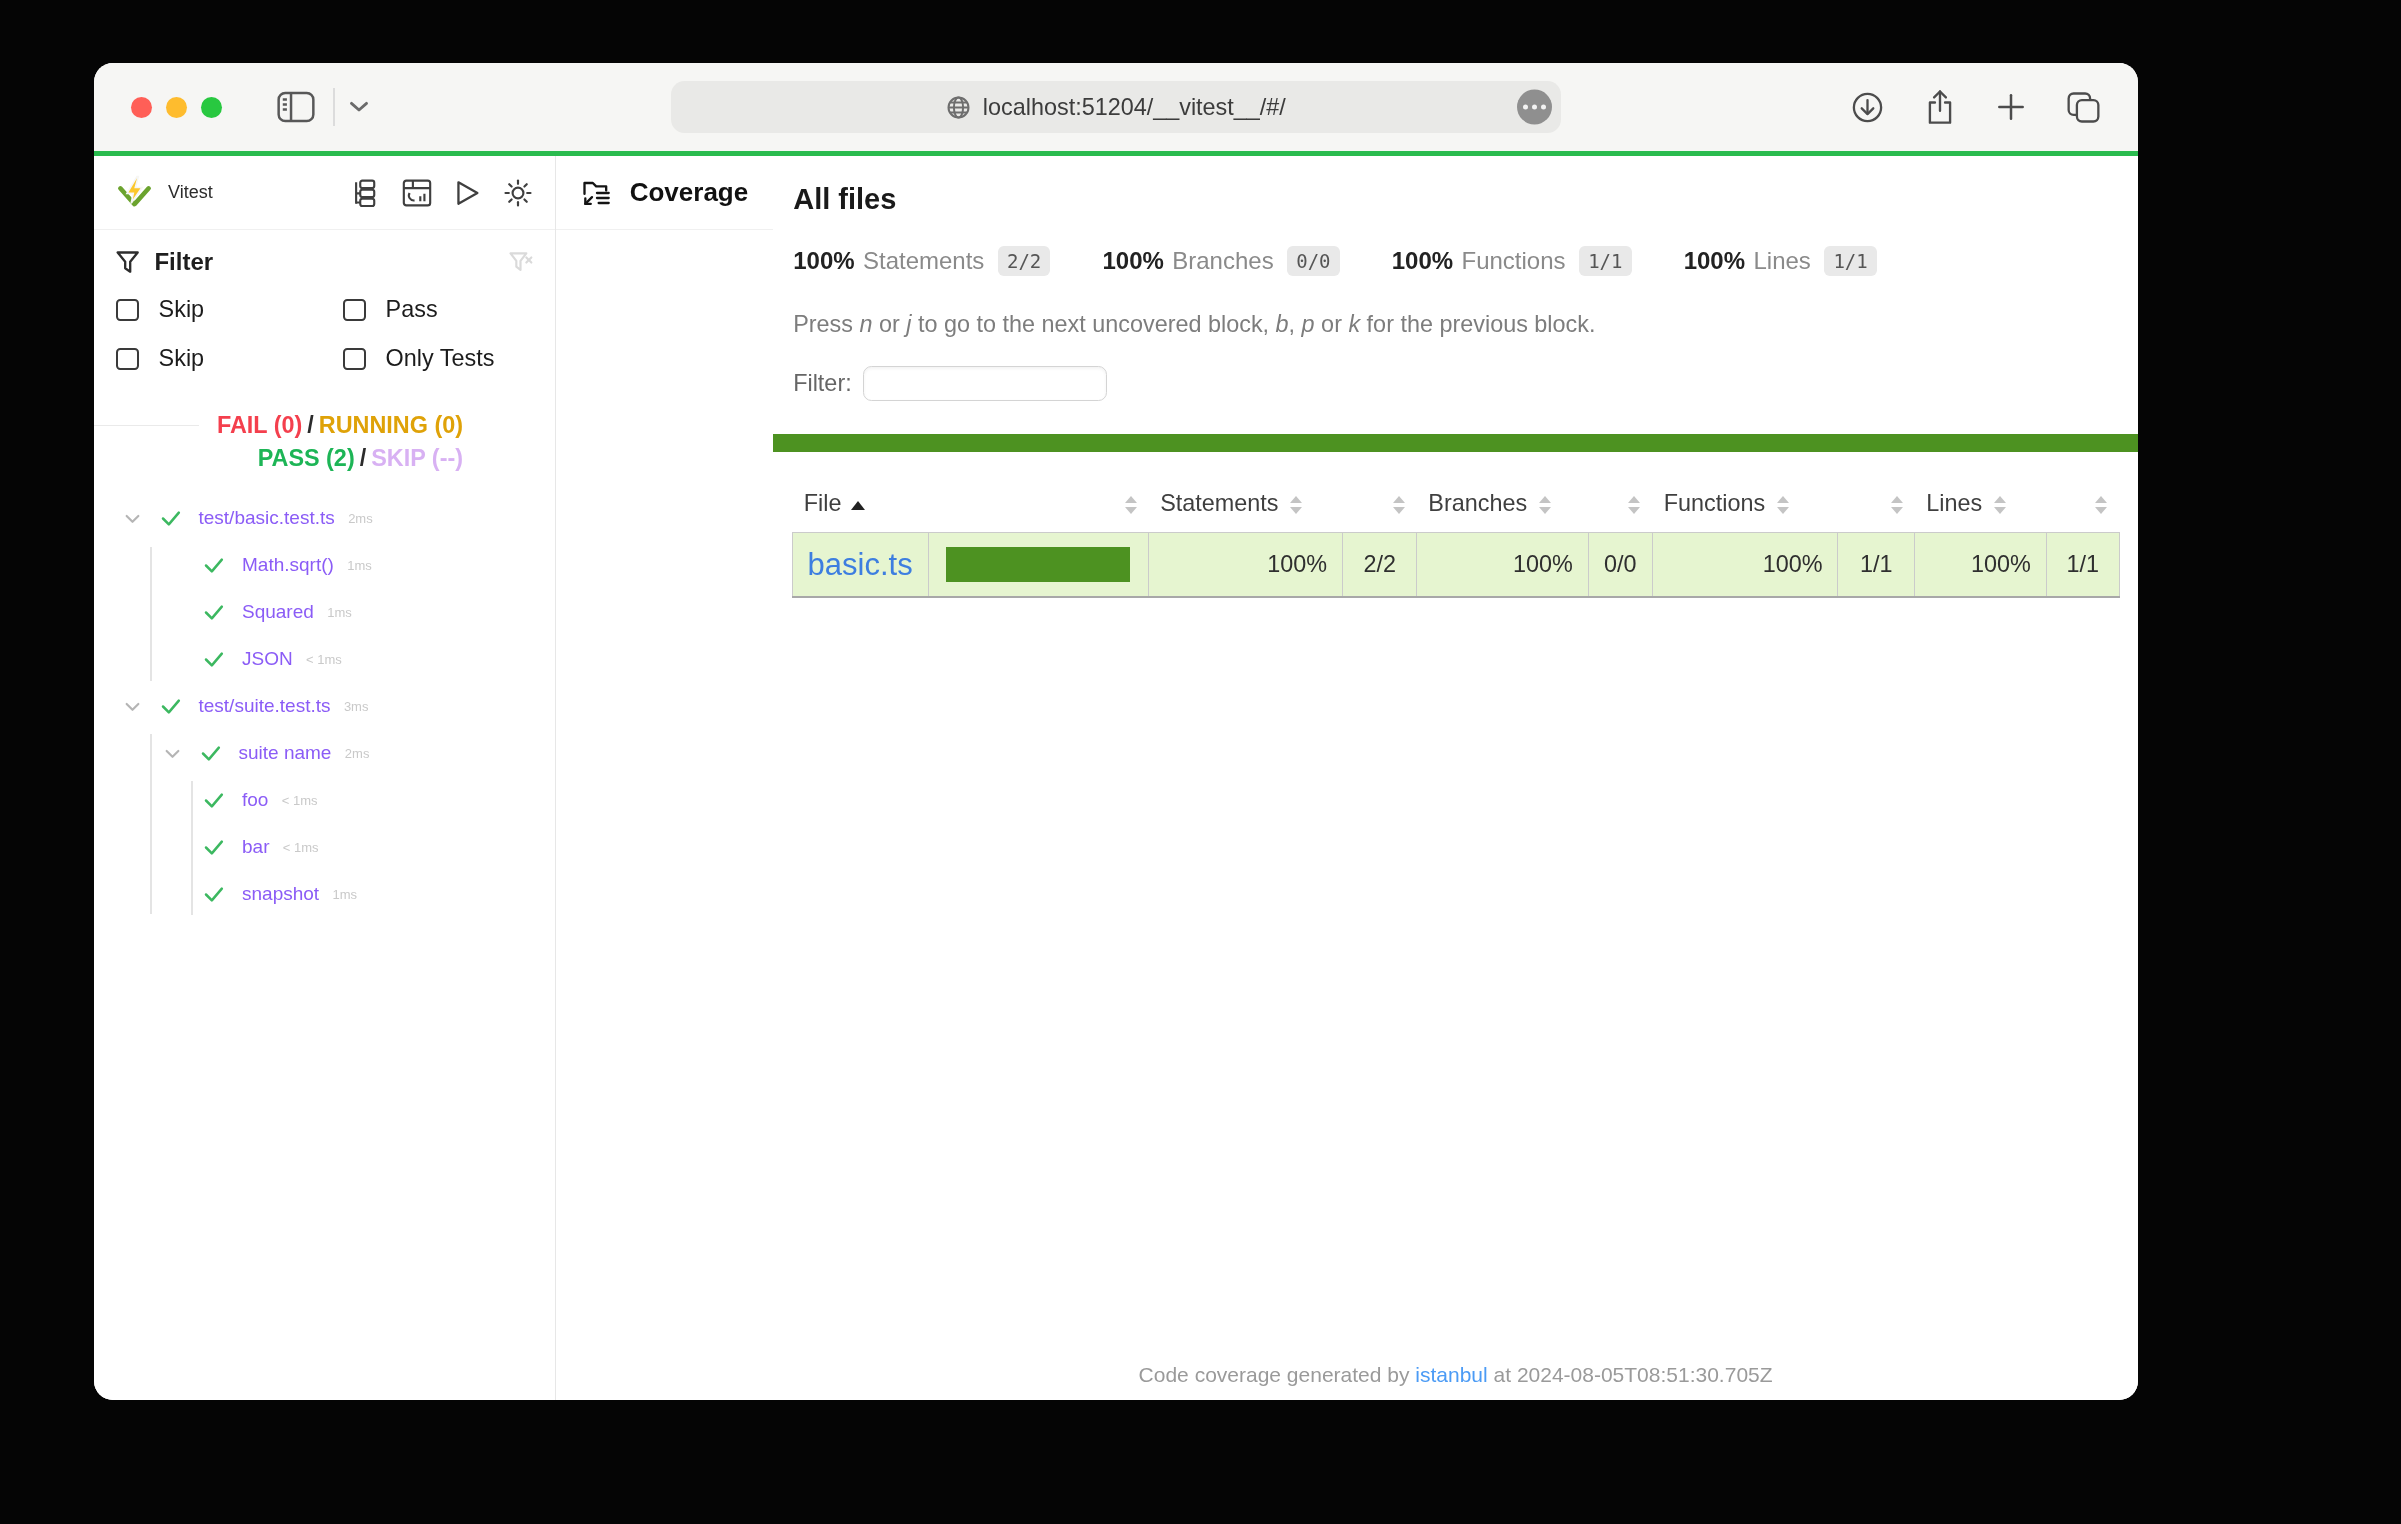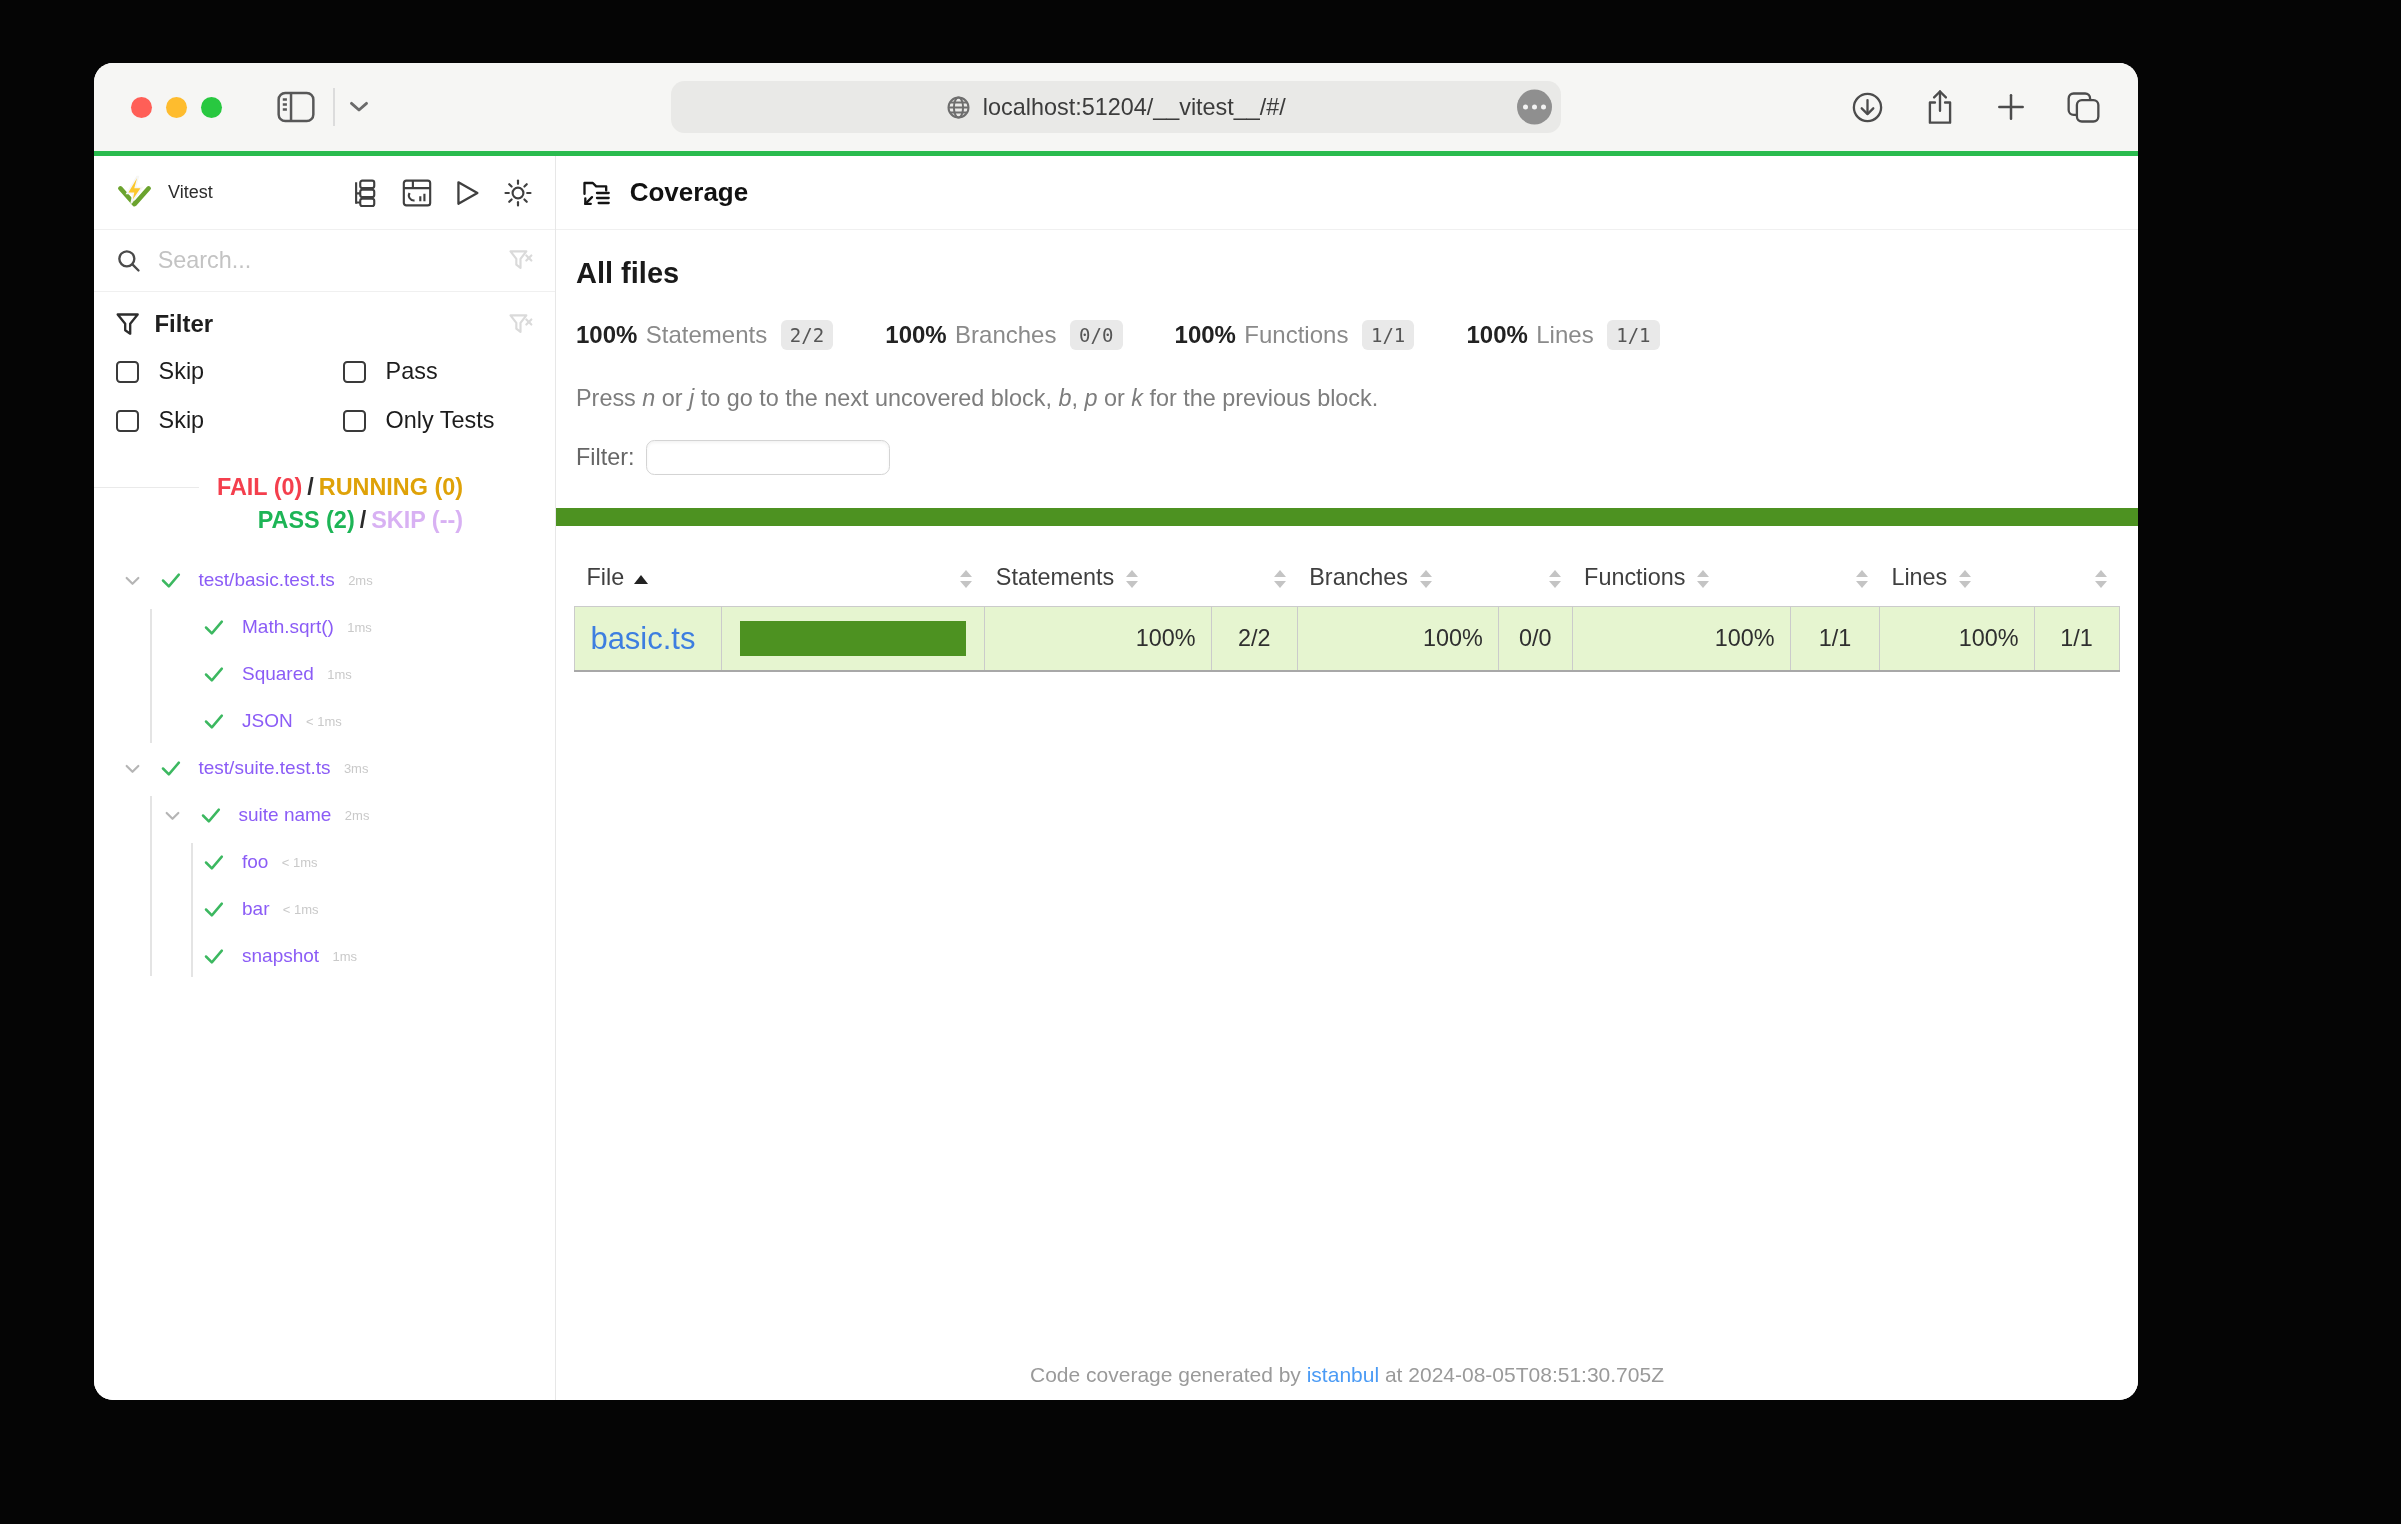--- a/index.html
+++ b/index.html
@@ -89,21 +89,21 @@
   .l0 { padding-left:26px; }
   .l1 { padding-left:107px; }
   .l1c { padding-left:66px; }
   .l2 { padding-left:107px; }
   .guide { position:absolute; width:1.7px; background:#e4e4e4; }
   .g1 { left:56px; top:52px; height:134px; }
   .g2 { left:56px; top:239px; height:180px; }
   .g3 { left:97px; top:286px; height:134px; }
 
   
-  .main { flex:1; display:flex; flex-direction:column; min-width:0; background:#fff; }
+  .main { flex:1; display:flex; flex-direction:row; min-width:0; background:#fff; }
   .main-header { height:74px; flex:none; display:flex; align-items:center; padding:0 25px; border-bottom:1.7px solid #f0f0f0; }
   .main-title { font-size:26px; font-weight:700; color:#111; margin-left:16.7px; }
 
   .report { flex:1; position:relative; display:flex; flex-direction:column; min-height:0; }
   .rpad { padding:27px 33px 0 20px; }
   .allfiles { font-size:29px; font-weight:700; color:#1a1a1a; }
   .metrics { display:flex; align-items:center; margin-top:30px; }
   .metric { display:flex; align-items:center; margin-right:52px; }
   .metric .pct { font-size:24px; font-weight:700; color:#222; }
   .metric .mlabel { font-size:24px; color:#8a8a8a; margin-left:8.4px; }
@@ -269,36 +269,20 @@
               <line x1="29" y1="18" x2="33" y2="18"></line>
               <line x1="7.5" y1="7.5" x2="10.3" y2="10.3"></line>
               <line x1="25.7" y1="25.7" x2="28.5" y2="28.5"></line>
               <line x1="7.5" y1="28.5" x2="10.3" y2="25.7"></line>
               <line x1="25.7" y1="10.3" x2="28.5" y2="7.5"></line>
             </svg>
           </span>
         </span>
       </div>
 
-      <div class="sb-search">
-        <span>
-          <svg width="25" height="25" viewBox="0 0 30 30" fill="none" stroke="#4a4a4a" stroke-width="2.8" stroke-linecap="round">
-            <circle cx="13" cy="13" r="9"></circle>
-            <line x1="20" y1="20" x2="27" y2="27"></line>
-          </svg>
-        </span>
-        <input value="" placeholder="Search..." style="">
-        <span class="push-right">
-          <svg width="25" height="25" viewBox="0 0 30 30" fill="none" stroke="#dadada" stroke-width="2.6" stroke-linecap="round" stroke-linejoin="round">
-            <path d="M3 4 H22 L15 13 V24 L10 20 V13 Z"></path>
-            <line x1="22" y1="9" x2="28" y2="15"></line>
-            <line x1="28" y1="9" x2="22" y2="15"></line>
-          </svg>
-        </span>
-      </div>
 
       <div class="sb-filter">
         <div class="filter-head">
           <span>
             <svg width="23.4" height="25" viewBox="0 0 28 30" fill="none" stroke="#2d2d2d" stroke-width="2.8" stroke-linecap="round" stroke-linejoin="round">
               <path d="M2 3 H26 L17 14 V26 L11 22 V14 Z"></path>
             </svg>
           </span>
           <span class="filter-title">Filter</span>
           <span class="push-right">

